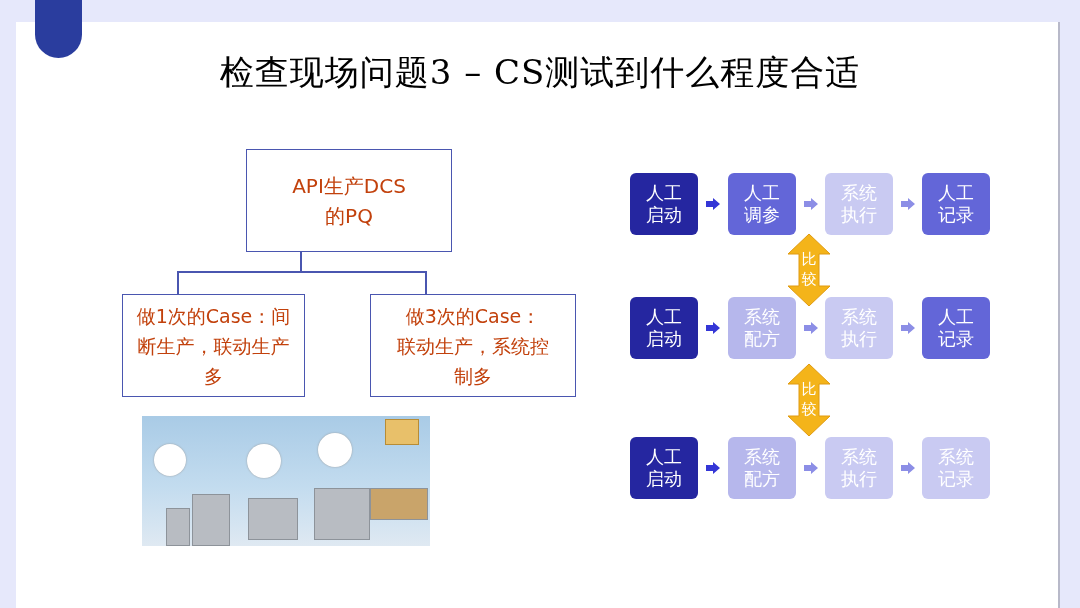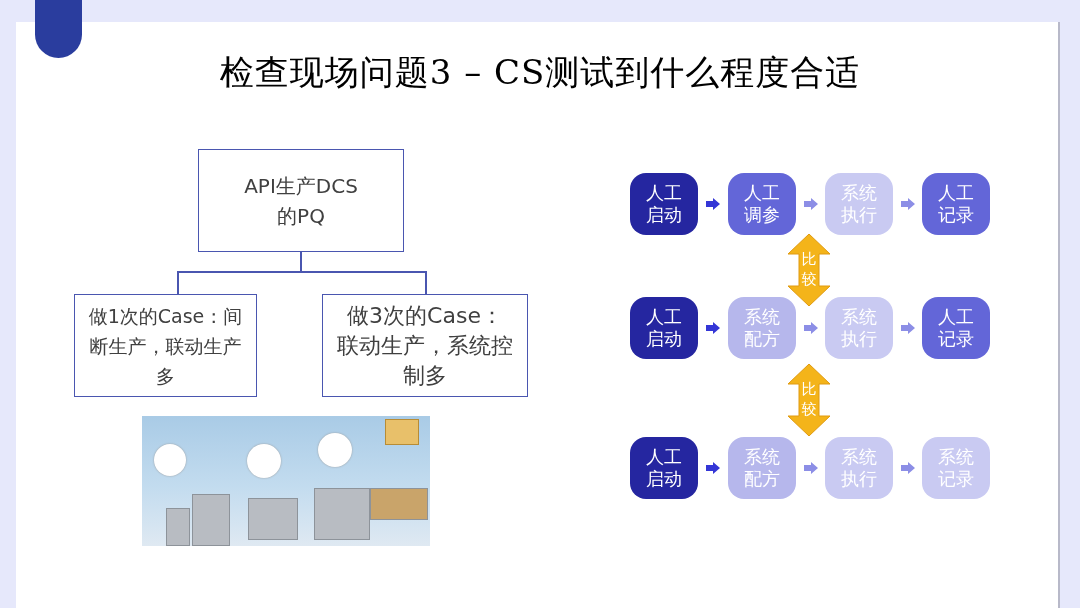--- a/index.html
+++ b/index.html
@@ -1,25 +1,25 @@
 <!DOCTYPE html>
 <html><head>
 <meta charset="utf-8">
 <style>
   html,body{margin:0;padding:0;}
   body{width:1080px;height:608px;background:#e6e8fb;position:relative;overflow:hidden;font-family:"DejaVu Sans",sans-serif;}
   .slide{position:absolute;left:16px;top:22px;width:1042px;height:600px;background:#ffffff;box-shadow:2px 0 0 #b8b9c9;}
   .tab{position:absolute;left:35px;top:0;width:47px;height:58px;background:#2a3d9e;border-radius:0 0 24px 24px;}
   .title{position:absolute;left:0;width:1080px;top:50px;text-align:center;font-family:"DejaVu Serif",serif;font-size:34px;color:#000000;letter-spacing:1px;}
-  .box{position:absolute;border:1.5px solid #4a56b0;background:#fff;color:#404040;text-align:center;font-size:20px;line-height:30px;box-sizing:border-box;display:flex;align-items:center;justify-content:center;}
+  .box{position:absolute;border:1.5px solid #4a56b0;background:#fff;color:#c2410c;text-align:center;font-size:20px;line-height:30px;box-sizing:border-box;display:flex;align-items:center;justify-content:center;margin-left:48px;}
   .line{position:absolute;background:#4a56b0;}
   .photo{position:absolute;left:142px;top:416px;width:288px;height:130px;background:linear-gradient(180deg,#a9cbe6 0%,#c3dcef 55%,#dfe9f2 100%);overflow:hidden;}
   .circle{position:absolute;border-radius:50%;background:#fff;box-shadow:0 0 2px #999;}
   .machine{position:absolute;background:#b8bcc2;border:1px solid #8d939a;}
-  .step{position:absolute;width:68px;height:62px;border-radius:16px;color:#fff;font-size:18px;line-height:22px;display:flex;align-items:center;justify-content:center;text-align:right;}
+  .step{position:absolute;width:68px;height:62px;border-radius:6px;color:#fff;font-size:18px;line-height:22px;display:flex;align-items:center;justify-content:center;text-align:right;}
   .arrow{position:absolute;width:14px;height:12px;}
   .cmp{position:absolute;width:46px;height:72px;}
   .cmp-text{position:absolute;left:0;width:46px;text-align:center;color:#fff;font-size:15px;line-height:19px;}
 </style>
 </head>
 <body>
 
 <div class="slide"></div>
 <div class="tab"></div>
 <div class="title">检查现场问题3 – CS测试到什么程度合适</div>
@@ -31,21 +31,21 @@
 <div class="line" style="left:300px;top:252px;width:1.5px;height:19px;"></div>
 <div class="line" style="left:177px;top:271px;width:249px;height:1.5px;"></div>
 <div class="line" style="left:177px;top:271px;width:1.5px;height:23px;"></div>
 <div class="line" style="left:425px;top:271px;width:1.5px;height:23px;"></div>
 
 <div class="box" style="left:74px;top:294px;width:183px;height:103px;flex-direction:column;font-size:19px;">
   <span>做1次的Case：间</span>
   <span>断生产，联动生产</span>
   <span>多</span>
 </div>
-<div class="box" style="left:322px;top:294px;width:206px;height:103px;flex-direction:column;font-size:22px;">
+<div class="box" style="left:322px;top:294px;width:206px;height:103px;flex-direction:column;font-size:19px;">
   <span>做3次的Case：</span>
   <span>联动生产，系统控</span>
   <span>制多</span>
 </div>
 
 <div class="photo">
   <div class="circle" style="left:12px;top:28px;width:32px;height:32px;"></div>
   <div class="circle" style="left:105px;top:28px;width:34px;height:34px;"></div>
   <div class="circle" style="left:176px;top:17px;width:34px;height:34px;"></div>
   <div style="position:absolute;left:243px;top:3px;width:32px;height:24px;background:#e8c06a;border:1px solid #b78c36;"></div>

